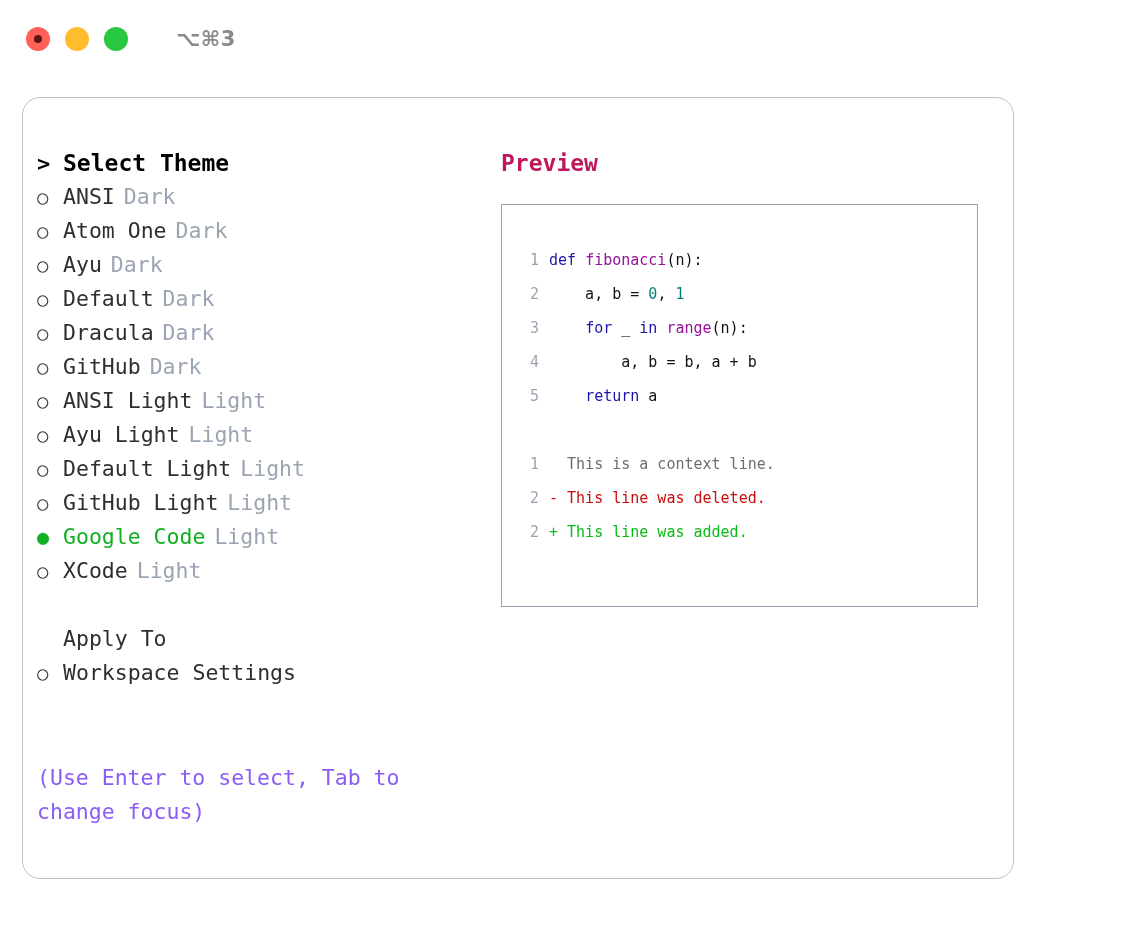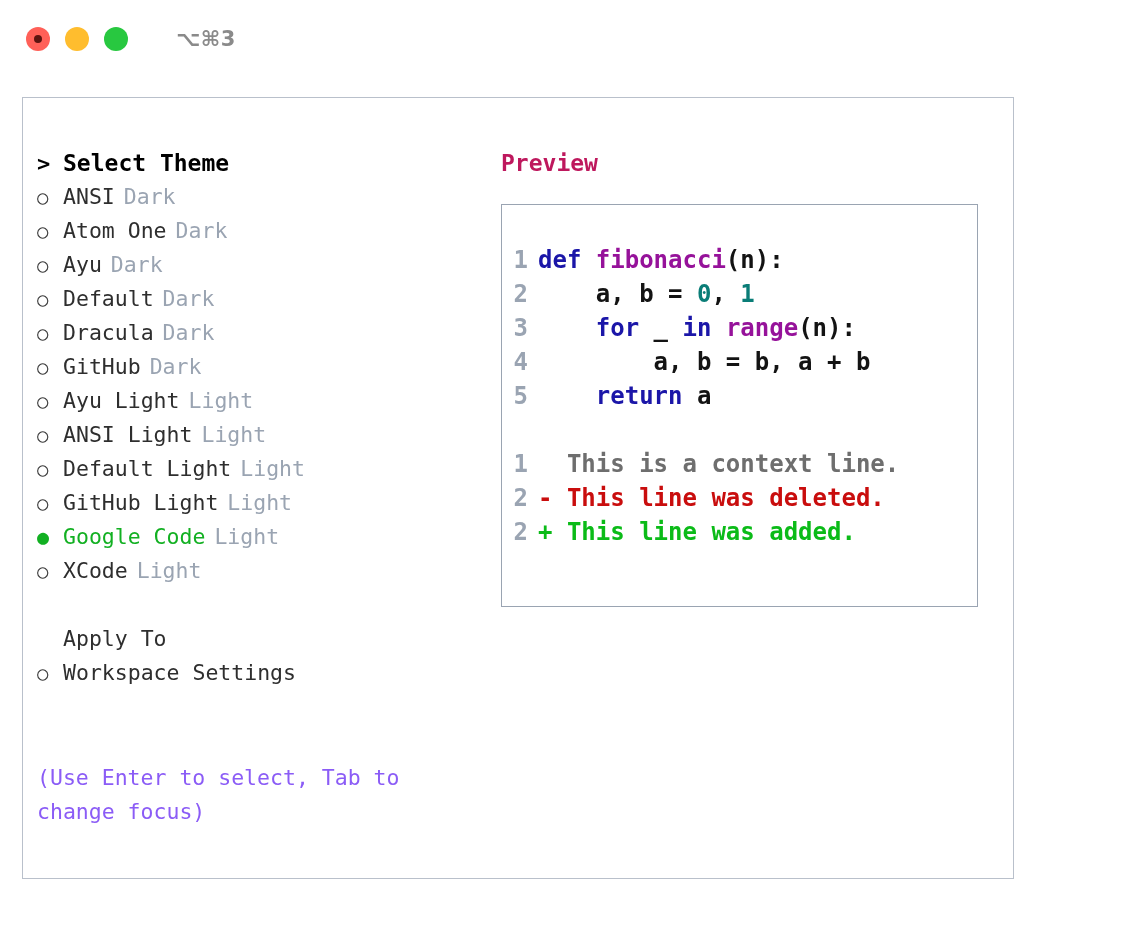--- a/index.html
+++ b/index.html
@@ -68,21 +68,21 @@
   }
 
   
   .panel {
     position: absolute;
     left: 22px;
     top: 97px;
     width: 992px;
     height: 782px;
     border: 1.5px solid #b9c0cb;
-    border-radius: 0;
+    border-radius: 18px;
     box-sizing: border-box;
     background: #ffffff;
   }
   .panel-inner {
     position: absolute;
     left: 0; top: 0;
     width: 100%; height: 100%;
   }
 
   
@@ -153,26 +153,25 @@
     left: 0px;
     top: 58px;
     width: 477px;
     height: 403px;
     border: 1.5px solid #9aa4b2;
     box-sizing: border-box;
     background: #ffffff;
   }
   .code {
     position: absolute;
-    left: 4px;
+    left: 15px;
     top: 38px;
-    font-size: 24px;
+    font-size: 15px;
     line-height: 34px;
     white-space: pre;
-    font-weight: bold;
   }
   .ln {
     display: inline-block;
     width: 22px;
     text-align: right;
     color: #9aa4b2;
     margin-right: 10px;
   }
   .kw  { color: #1b16a8; }
   .fn  { color: #96129a; }
@@ -205,22 +204,22 @@
           <span class="marker caret">&gt;</span><span class="heading-text">Select Theme</span>
         </div>
 
         <div id="theme-list">
             <div class="row"><span class="marker">○</span><span class="theme-name">ANSI</span><span class="theme-kind">Dark</span></div>
             <div class="row"><span class="marker">○</span><span class="theme-name">Atom One</span><span class="theme-kind">Dark</span></div>
             <div class="row"><span class="marker">○</span><span class="theme-name">Ayu</span><span class="theme-kind">Dark</span></div>
             <div class="row"><span class="marker">○</span><span class="theme-name">Default</span><span class="theme-kind">Dark</span></div>
             <div class="row"><span class="marker">○</span><span class="theme-name">Dracula</span><span class="theme-kind">Dark</span></div>
             <div class="row"><span class="marker">○</span><span class="theme-name">GitHub</span><span class="theme-kind">Dark</span></div>
+            <div class="row"><span class="marker">○</span><span class="theme-name">ANSI Light</span><span class="theme-kind">Light</span></div>
             <div class="row"><span class="marker">○</span><span class="theme-name">Ayu Light</span><span class="theme-kind">Light</span></div>
-            <div class="row"><span class="marker">○</span><span class="theme-name">ANSI Light</span><span class="theme-kind">Light</span></div>
             <div class="row"><span class="marker">○</span><span class="theme-name">Default Light</span><span class="theme-kind">Light</span></div>
             <div class="row"><span class="marker">○</span><span class="theme-name">GitHub Light</span><span class="theme-kind">Light</span></div>
             <div class="row"><span class="marker sel">●</span><span class="theme-name selected">Google Code</span><span class="theme-kind">Light</span></div>
             <div class="row"><span class="marker">○</span><span class="theme-name">XCode</span><span class="theme-kind">Light</span></div>
           </div>
 
         <div class="spacer"></div>
 
         <div class="row">
           <span class="marker">&nbsp;</span><span class="section-label">Apply To</span>

